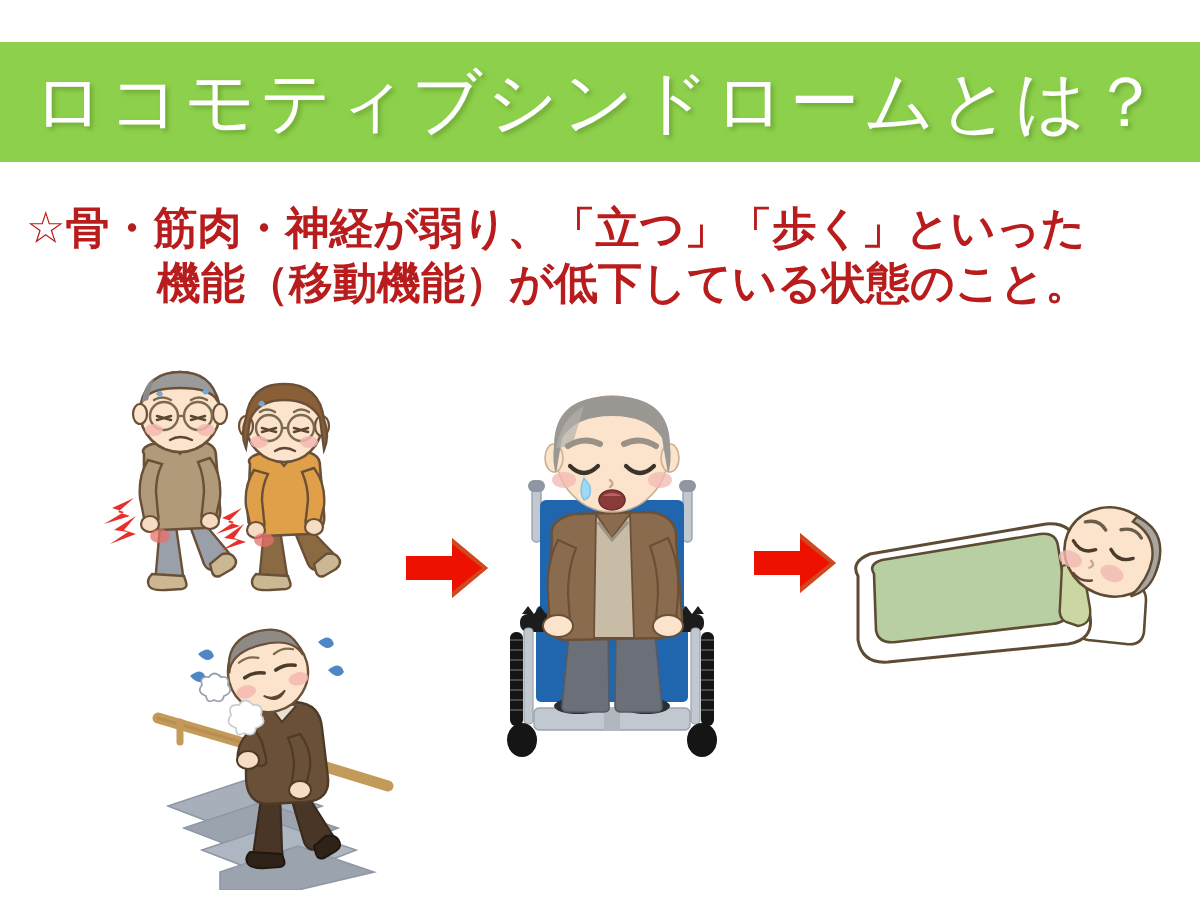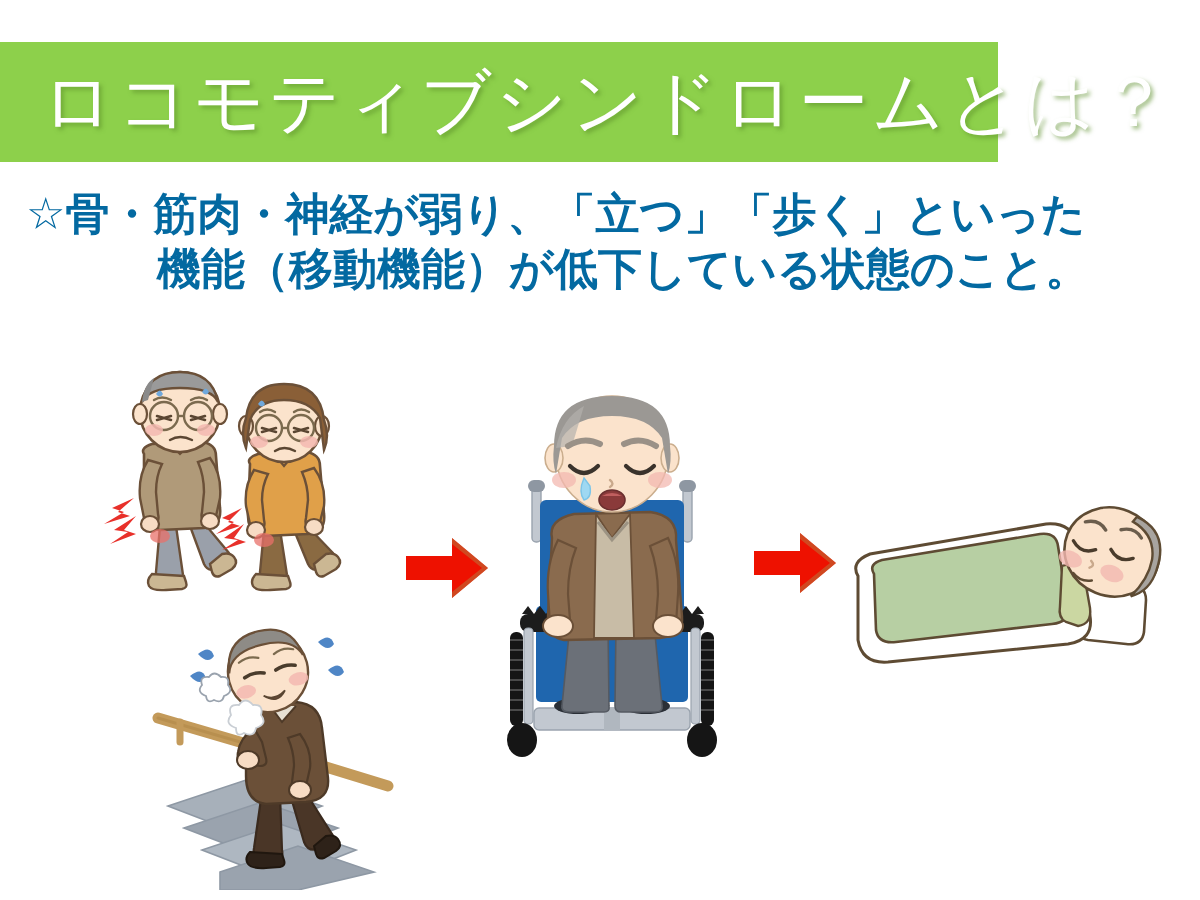--- a/index.html
+++ b/index.html
@@ -20,46 +20,46 @@
     position: absolute;
     inset: 0;
     background: #ffffff;
   }
 
   
   .title-banner {
     position: absolute;
     left: 0;
     top: 42px;
-    width: 998px;
+    width: 1200px;
     height: 120px;
     background: #8DD04B;
     display: flex;
     align-items: center;
     box-sizing: border-box;
-    padding-left: 42px;
+    padding-left: 33px;
   }
   .title-text {
     color: #ffffff;
     font-size: 70px;
     line-height: 1;
     font-weight: 400;
     letter-spacing: 4px;
     white-space: nowrap;
     text-shadow: 3px 3px 4px rgba(90,140,40,0.55);
     font-family: "DejaVu Sans", "Liberation Sans", sans-serif;
   }
 
   
   .body-text {
     position: absolute;
     left: 26px;
-    top: 186px;
+    top: 200px;
     width: 1160px;
-    color: #0369a1;
+    color: #b91c1c;
     font-size: 44px;
     line-height: 1.26;
     font-weight: 700;
     letter-spacing: 0px;
     font-family: "DejaVu Sans", "Liberation Sans", sans-serif;
   }
   .body-line-2 { display: block; padding-left: 34px; text-align: center; }
 
   
   .stage { position: absolute; left: 0; top: 330px; width: 1200px; height: 570px; }

